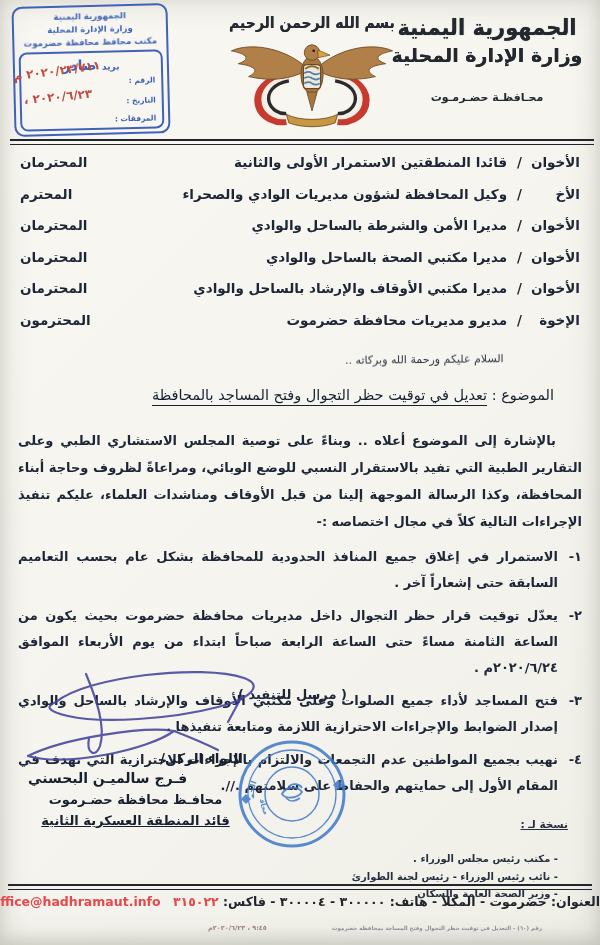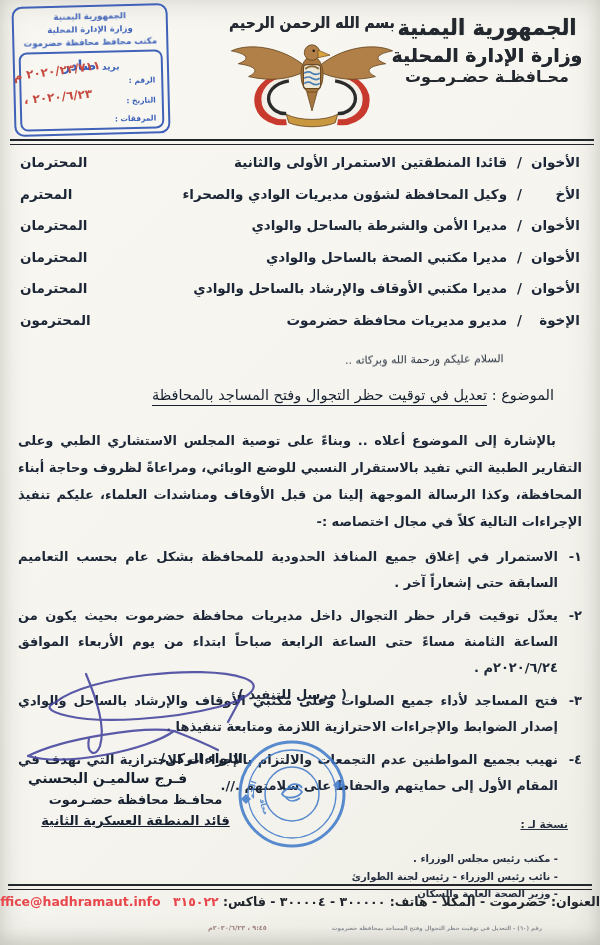--- a/index.html
+++ b/index.html
@@ -27,21 +27,21 @@
   .v2{top:82px;left:8px;font-size:12px;transform:rotate(-4deg);}
   
   .emblem-block{position:absolute;left:222px;top:14px;width:180px;text-align:center;}
   .bismillah{font-size:14px;font-weight:bold;color:#262b33;transform:scaleY(1.15);
     letter-spacing:-.5px;text-shadow:0 0 .6px #262b33;filter:blur(.2px);}
   .eagle{margin-top:2px;}
   
   .head-right{position:absolute;right:8px;top:16px;width:210px;text-align:center;color:#23282f;}
   .hr-country{font-size:21px;font-weight:bold;transform:scaleY(1.05);letter-spacing:-1px;text-shadow:0 0 .7px #23282f;}
   .hr-ministry{font-size:19px;font-weight:bold;margin-top:4px;letter-spacing:0;text-shadow:0 0 .6px #23282f;}
-  .hr-gov{font-size:16px;font-weight:bold;margin-top:1px;letter-spacing:1px;}
+  .hr-gov{font-size:11px;font-weight:bold;margin-top:25px;letter-spacing:1px;}
   .hr-office{font-size:13px;font-weight:bold;margin-top:3px;}
   
   .dbl-rule{position:absolute;height:3px;border-top:2.5px solid #23262a;border-bottom:1.3px solid #23262a;}
   .rule-top{left:10px;right:6px;top:139px;}
   .rule-bottom{left:8px;right:8px;top:884px;}
   
   .recipients{position:absolute;right:20px;left:20px;top:153px;}
   .rcp-row{display:flex;justify-content:space-between;align-items:baseline;
     font-size:13.5px;font-weight:bold;margin-bottom:12.5px;line-height:19px;color:#1c2636;}
   .rcp-title{display:inline-block;min-width:52px;}

